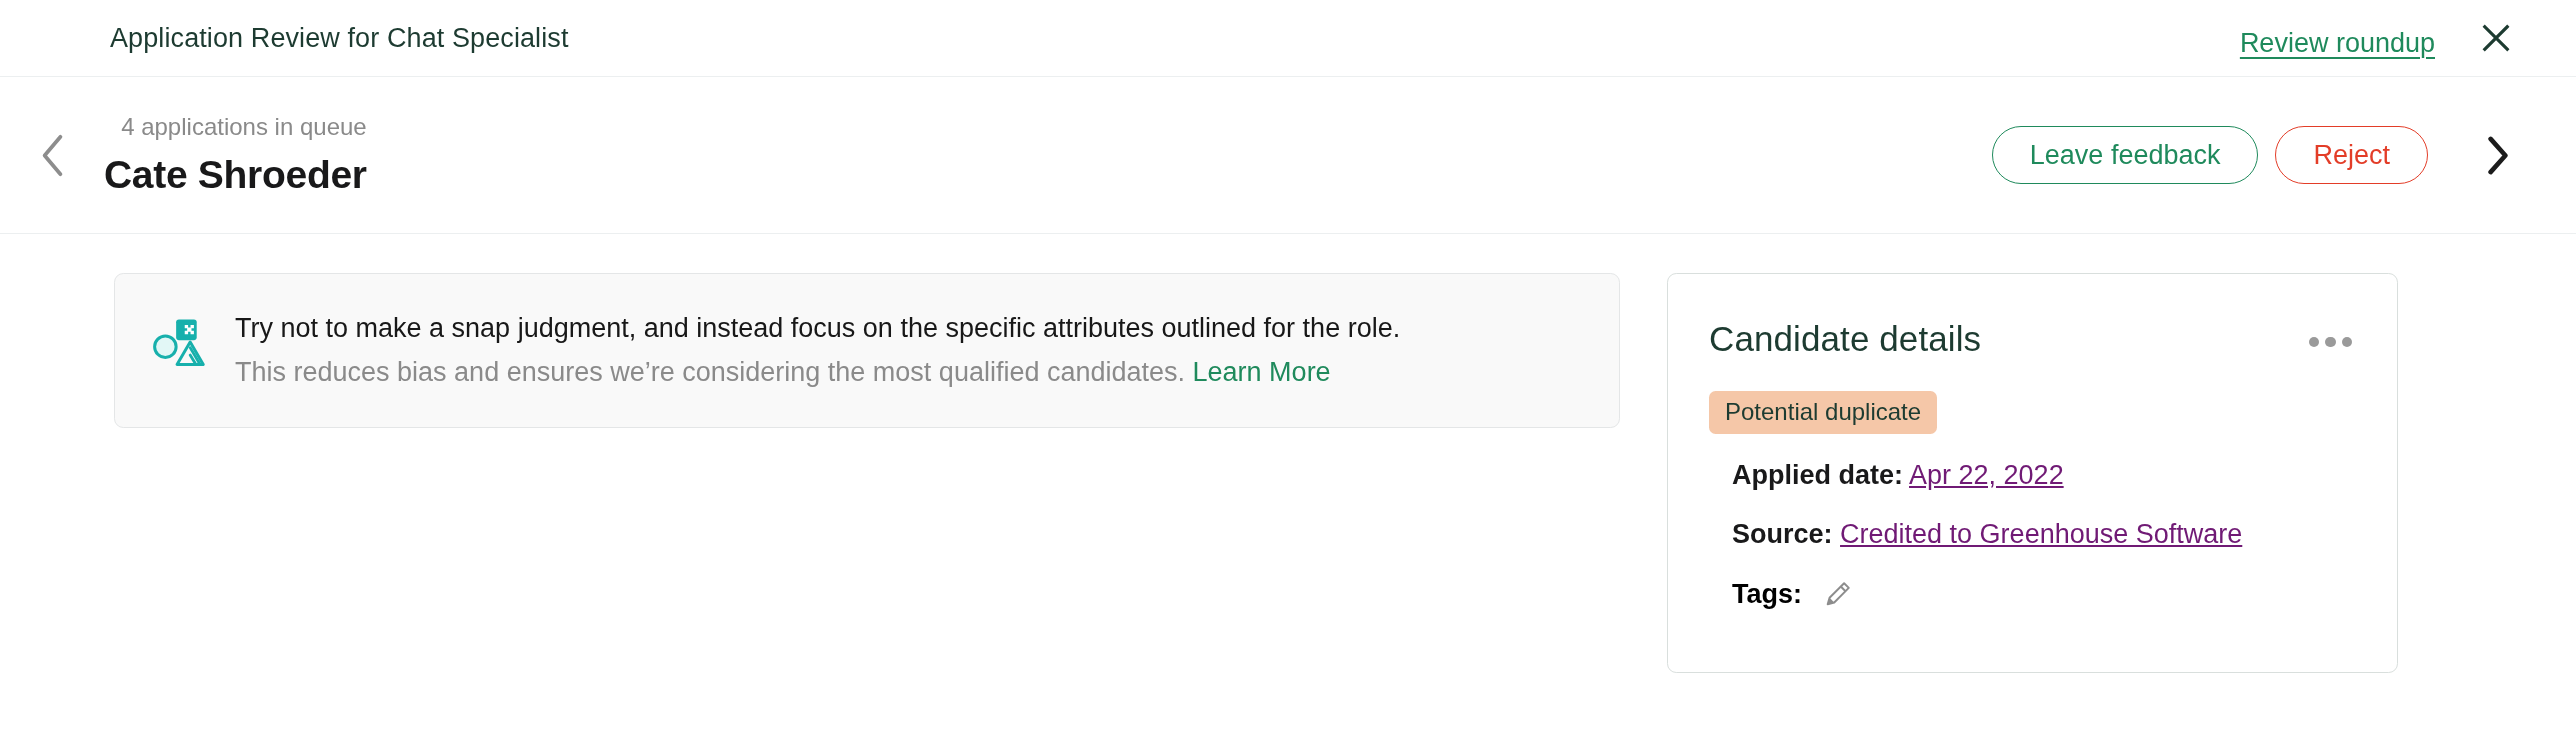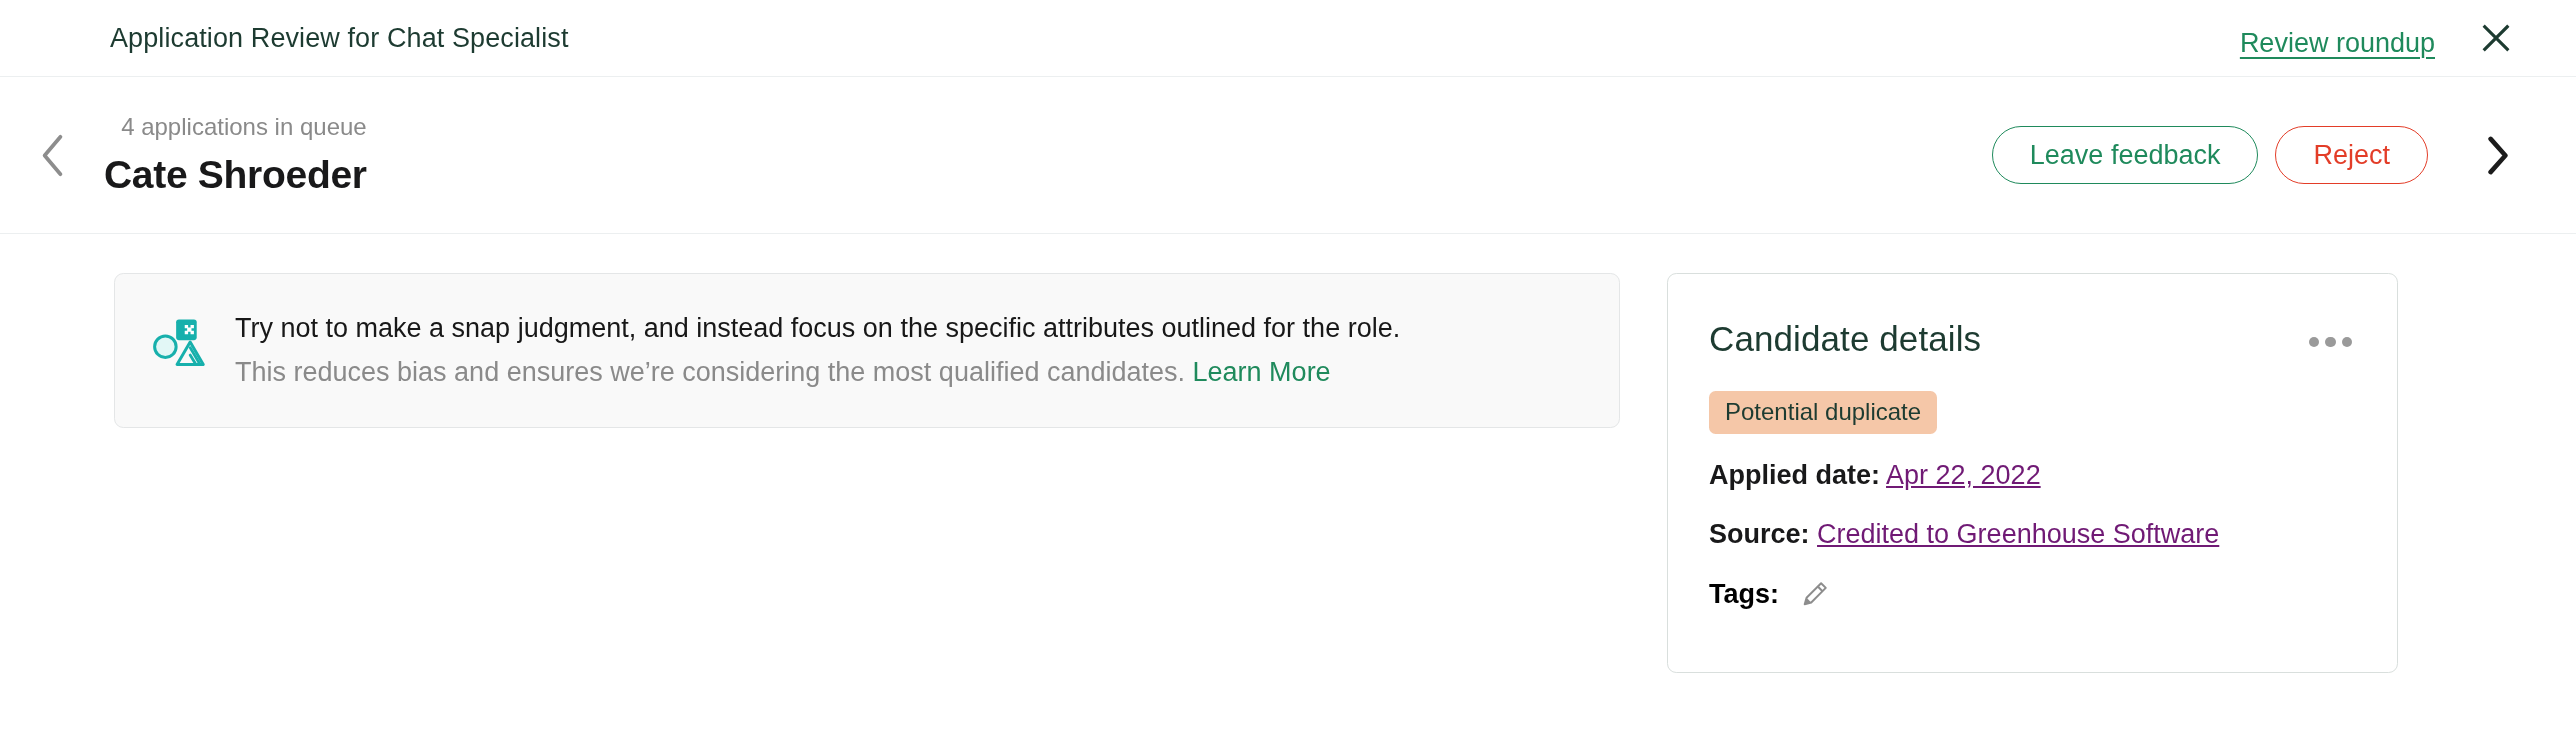--- a/index.html
+++ b/index.html
@@ -226,21 +226,21 @@
     line-height: 1;
   }
 
   .detail-row {
     margin-top: 24px;
     font-size: 27px;
     color: #19191a;
     line-height: 1.3;
   }
   .detail-row:first-of-type { margin-top: 28px; }
-  .detail-label { font-weight: bold; }
+  .detail-label { font-weight: bold; margin-left: 23px; }
   .detail-value { font-weight: normal; color: #701a75; text-decoration: underline; }
 
   .tags-row {
     margin-top: 26px;
     display: flex;
     align-items: center;
     gap: 20px;
     font-size: 27px;
   }
   .pencil-btn {

